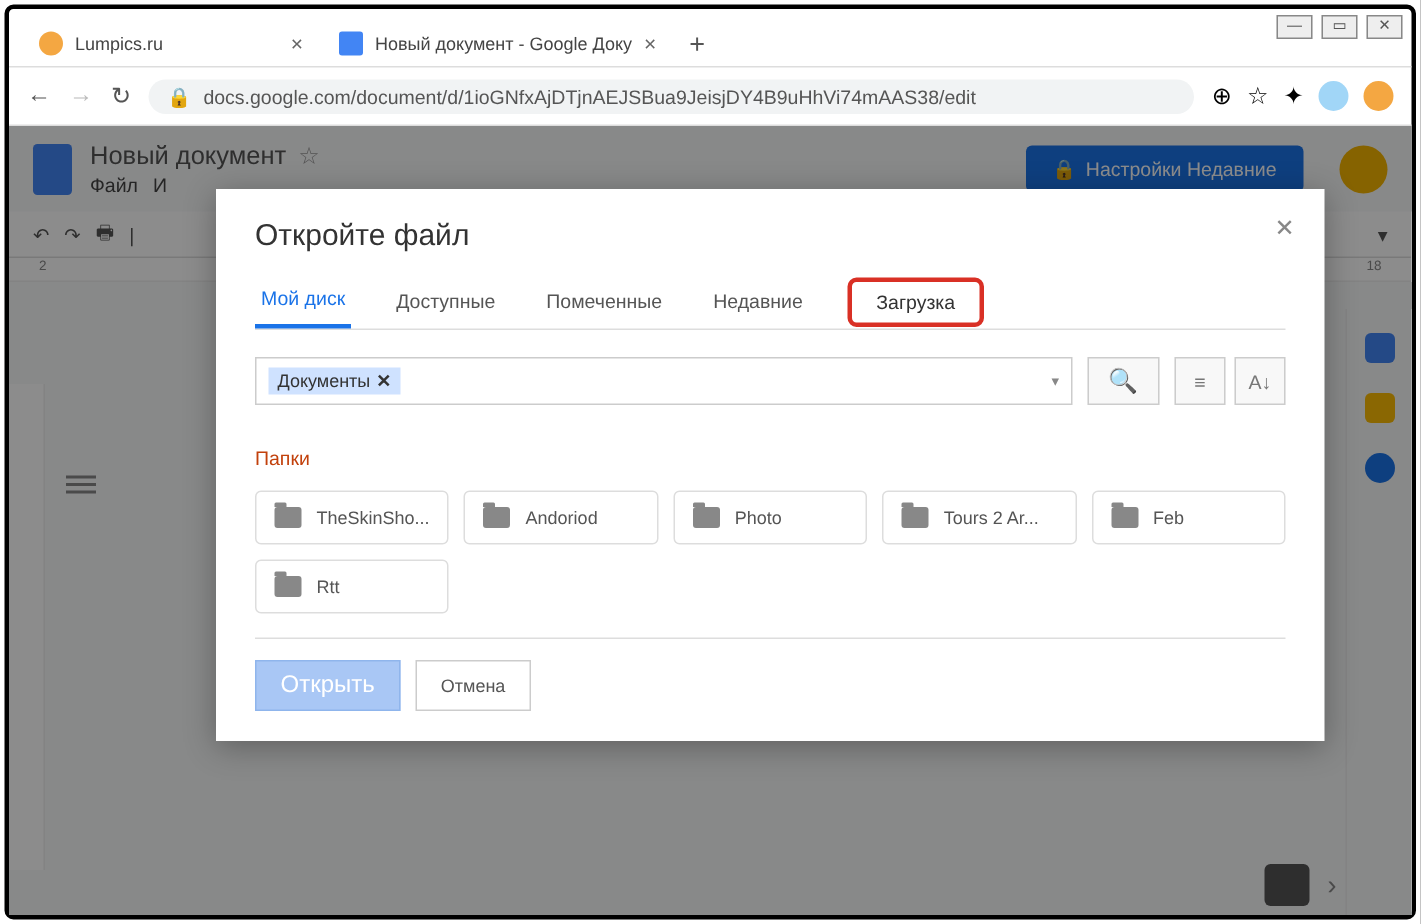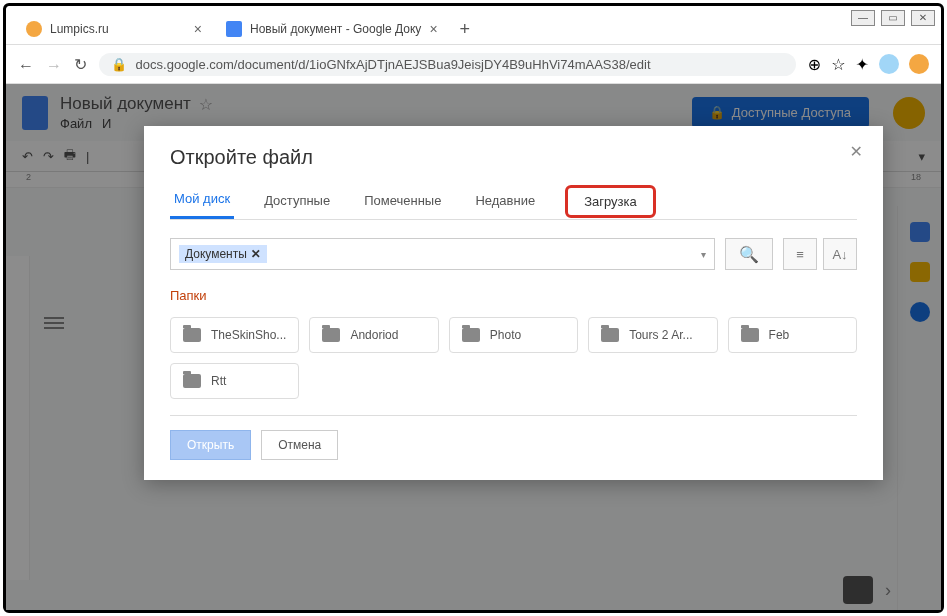--- a/index.html
+++ b/index.html
@@ -51,37 +51,37 @@
 
 .dialog { position: absolute; top: 120px; left: 138px; width: 739px; background: #fff; box-shadow: 0 4px 20px rgba(0,0,0,0.3); padding: 20px 26px; }
 .dialog-title { font-size: 20px; color: #333; margin-bottom: 14px; }
 .dialog-close { position: absolute; top: 16px; right: 20px; color: #888; font-size: 16px; }
 
 .dialog-tabs { display: flex; gap: 26px; border-bottom: 1px solid #ddd; margin-bottom: 18px; align-items: center; }
 .dtab { font-size: 13px; color: #555; padding: 8px 4px 10px; cursor: pointer; }
 .dtab.active { color: #1a73e8; border-bottom: 3px solid #1a73e8; font-weight: 500; }
 .dtab.highlighted { border: 3px solid #d93025; border-radius: 6px; padding: 6px 16px; color: #333; }
 
-.search-row { display: flex; gap: 10px; margin-bottom: 18px; align-items: center; border-radius: 15px; }
+.search-row { display: flex; gap: 10px; margin-bottom: 28px; align-items: center; border-radius: 15px; }
 .search-box { flex: 1; border: 1px solid #ccc; height: 32px; display: flex; align-items: center; padding: 0 8px; }
 .search-chip { background: #cfe2ff; padding: 2px 6px; font-size: 12px; color: #333; display: flex; align-items: center; gap: 4px; }
 .chip-x { font-weight: bold; }
 .search-caret { margin-left: auto; color: #888; font-size: 10px; }
 .search-btn { width: 48px; height: 32px; border: 1px solid #ccc; background: #f8f8f8; display: flex; align-items: center; justify-content: center; color: #777; }
 .view-controls { display: flex; gap: 6px; margin-left: auto; }
 .view-btn { width: 34px; height: 32px; border: 1px solid #ccc; background: #f8f8f8; display: flex; align-items: center; justify-content: center; color: #777; font-size: 13px;}
 
 .section-label { font-size: 13px; color: #c2410c; margin-bottom: 14px; }
 .folder-grid { display: grid; grid-template-columns: repeat(5, 1fr); gap: 10px; margin-bottom: 16px; }
 .folder { border: 1px solid #ddd; border-radius: 4px; padding: 10px 12px; display: flex; align-items: center; gap: 10px; font-size: 12px; color: #555; }
 .folder-icon { width: 18px; height: 14px; background: #888; border-radius: 2px; position: relative; }
 .folder-icon::before { content: ''; position: absolute; top: -3px; left: 0; width: 8px; height: 3px; background: #888; border-radius: 1px 1px 0 0; }
 
 .dialog-footer { border-top: 1px solid #ddd; padding-top: 14px; display: flex; gap: 10px; }
-.btn-primary { background: #a9c7f5; border: 1px solid #8fb5ec; color: #fff; padding: 7px 16px; font-size: 12px; }
+.btn-primary { background: #a9c7f5; border: 1px solid #8fb5ec; color: #fff; padding: 7px 16px; font-size: 16px; }
 .btn-secondary { background: #fff; border: 1px solid #ccc; color: #555; padding: 7px 16px; font-size: 12px; }
 
 .vert-ruler { position: absolute; left: 0; top: 172px; bottom: 30px; width: 24px; background: #fff; border-right: 1px solid #eee; }
 .doc-outline-icon { position: absolute; left: 38px; top: 230px; width: 20px; height: 18px; }
 .doc-outline-icon span { display:block; height:2px; background:#888; margin:3px 0; }
 .bottom-bar { position: absolute; bottom: 6px; right: 50px; display:flex; gap: 12px; align-items:center; }
 .explore-btn { width: 30px; height: 28px; background: #555; border-radius: 4px; }
 .chevron-right { color:#888; font-size: 18px; }
 </style>
 </head>
@@ -133,21 +133,21 @@
           <span class="docs-title">Новый документ</span>
           <span class="star">☆</span>
         </div>
         <div class="docs-menu">
           <span>Файл</span>
           <span>И</span>
         </div>
       </div>
       <div class="share-btn">
         <span>🔒</span>
-        <span>Доступные Доступа</span>
+        <span>Настройки Недавние</span>
       </div>
       <div class="avatar"></div>
     </div>
 
     <div class="toolbar">
       <span>↶</span>
       <span>↷</span>
       <span>🖶</span>
       <span>|</span>
       <span style="margin-left:auto">▾</span>

